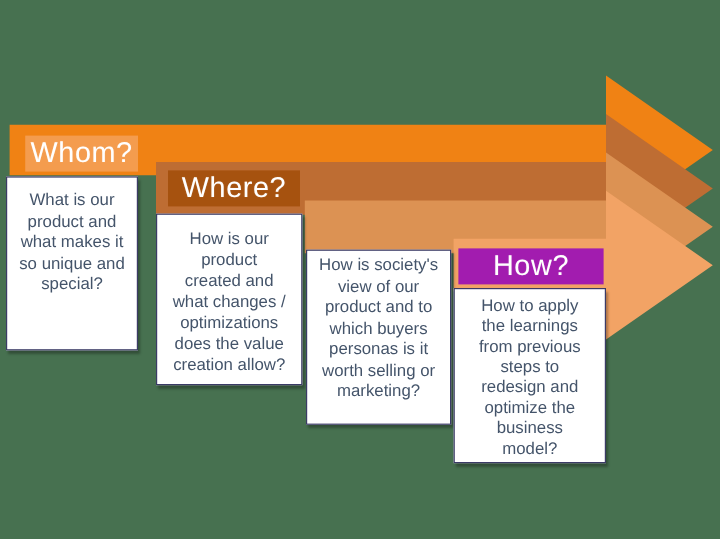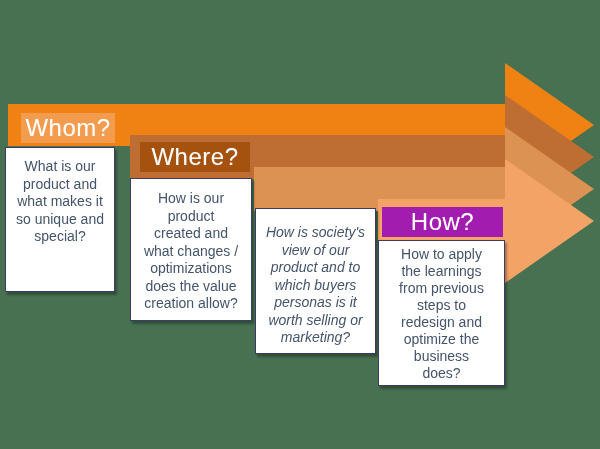--- a/index.html
+++ b/index.html
@@ -29,21 +29,21 @@
   .qbox p{
     margin:0;
     white-space:pre-line;
     text-align:center;
     font-size:14px;
     line-height:17.5px;
   }
   
   #box-what  p{padding-top:10px;}
   #box-where p{padding-top:11px;}
-  #box-to-whom p{padding-top:15px;font-style:italic;}
+  #box-to-whom p{padding-top:3px;}
   #box-how   p{padding-top:5px;line-height:17px;}
 
   #tab-what   {left:21px;  top:113px; width:94px;  height:30px;}
   #tab-where  {left:140px; top:142px; width:110px; height:30px;}
   #tab-to-whom{left:265px; top:170px; width:128px; height:28px;}
   #tab-how    {left:382px; top:207px; width:121px; height:30px;}
 
   #box-what   {left:5px;   top:147px; width:110px; height:145px;}
   #box-where  {left:130px; top:178px; width:122px; height:143px;}
   #box-to-whom{left:255px; top:208px; width:121px; height:146px;}
@@ -103,16 +103,16 @@
   </div>
 
   <div class="qbox" id="box-how" style="border-color: rgb(59, 59, 102);">
     <p>How to apply
 the learnings
 from previous
 steps to
 redesign and
 optimize the
 business
-does?</p>
+model?</p>
   </div>
 
 </div>
 
 </body></html>

